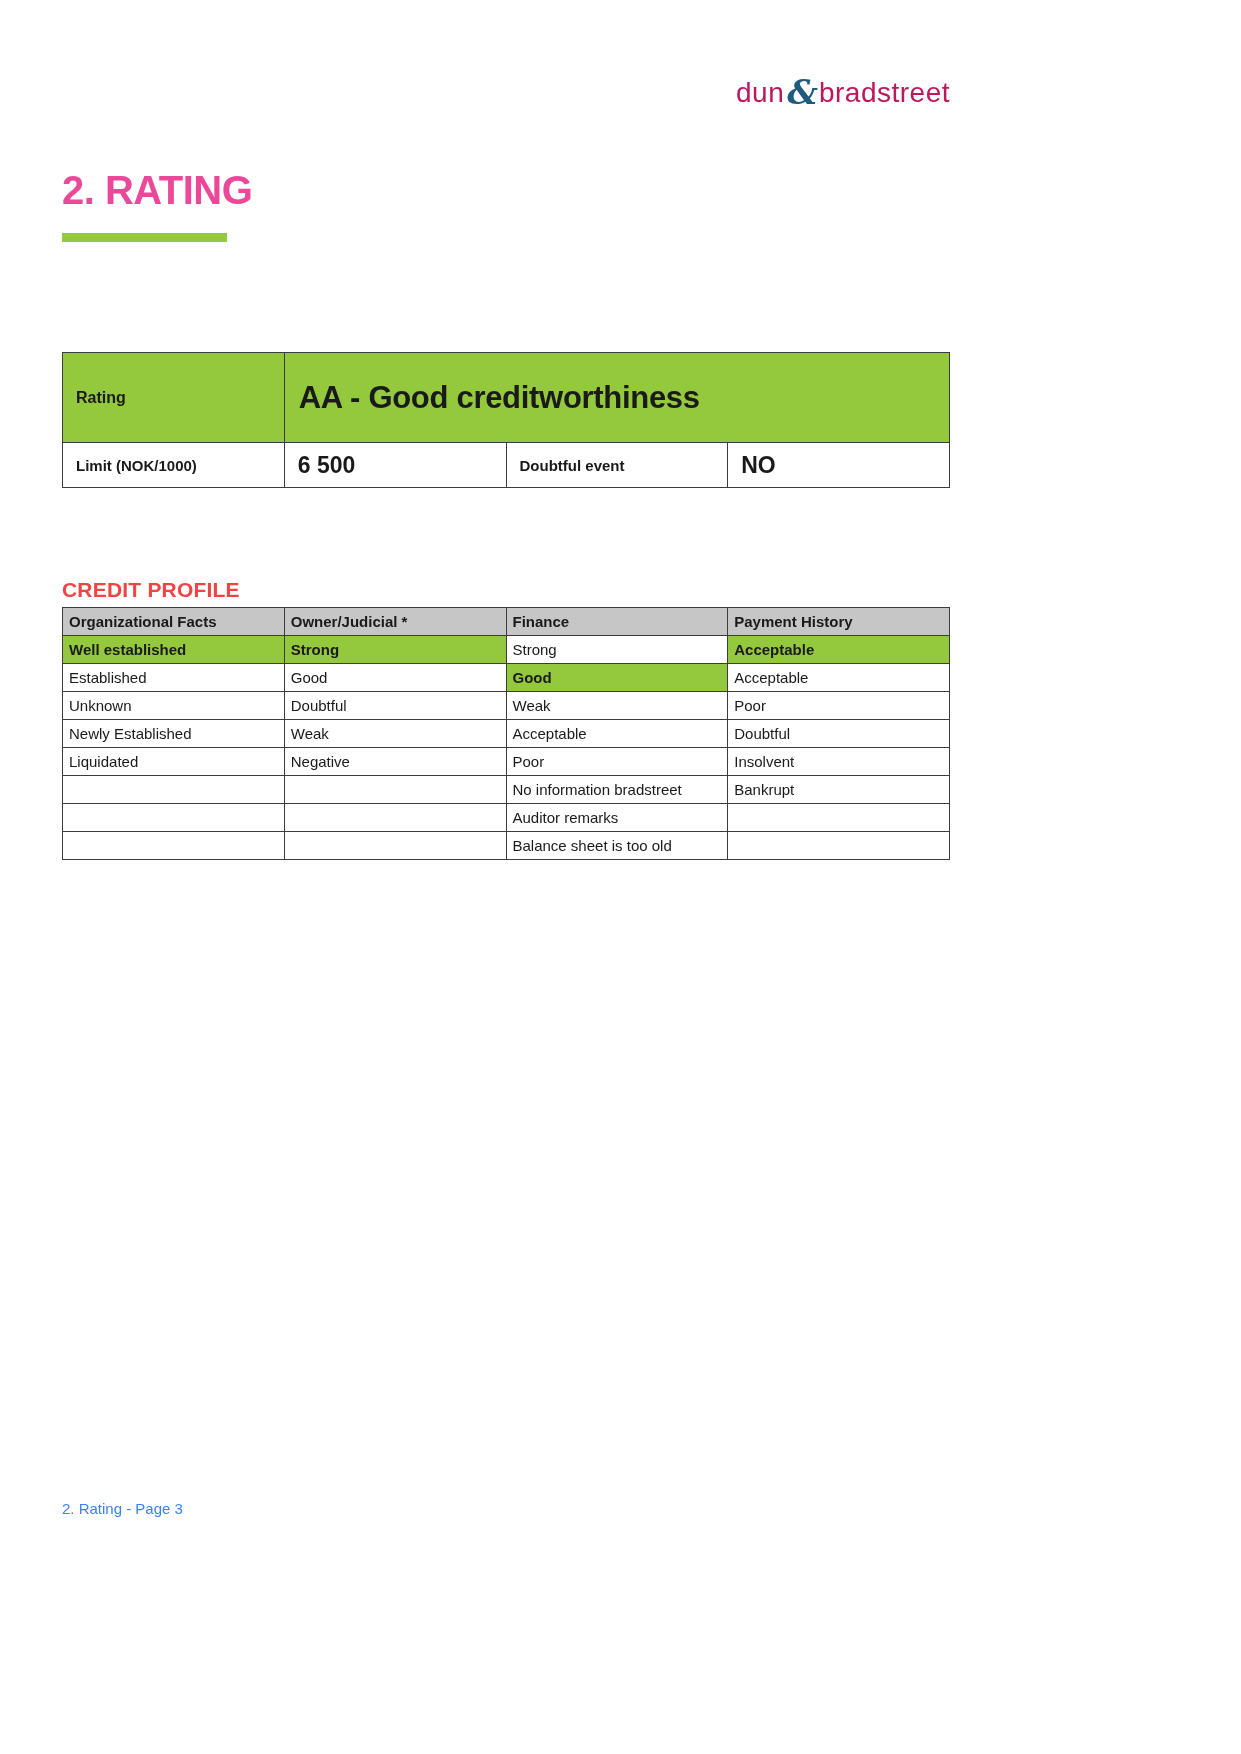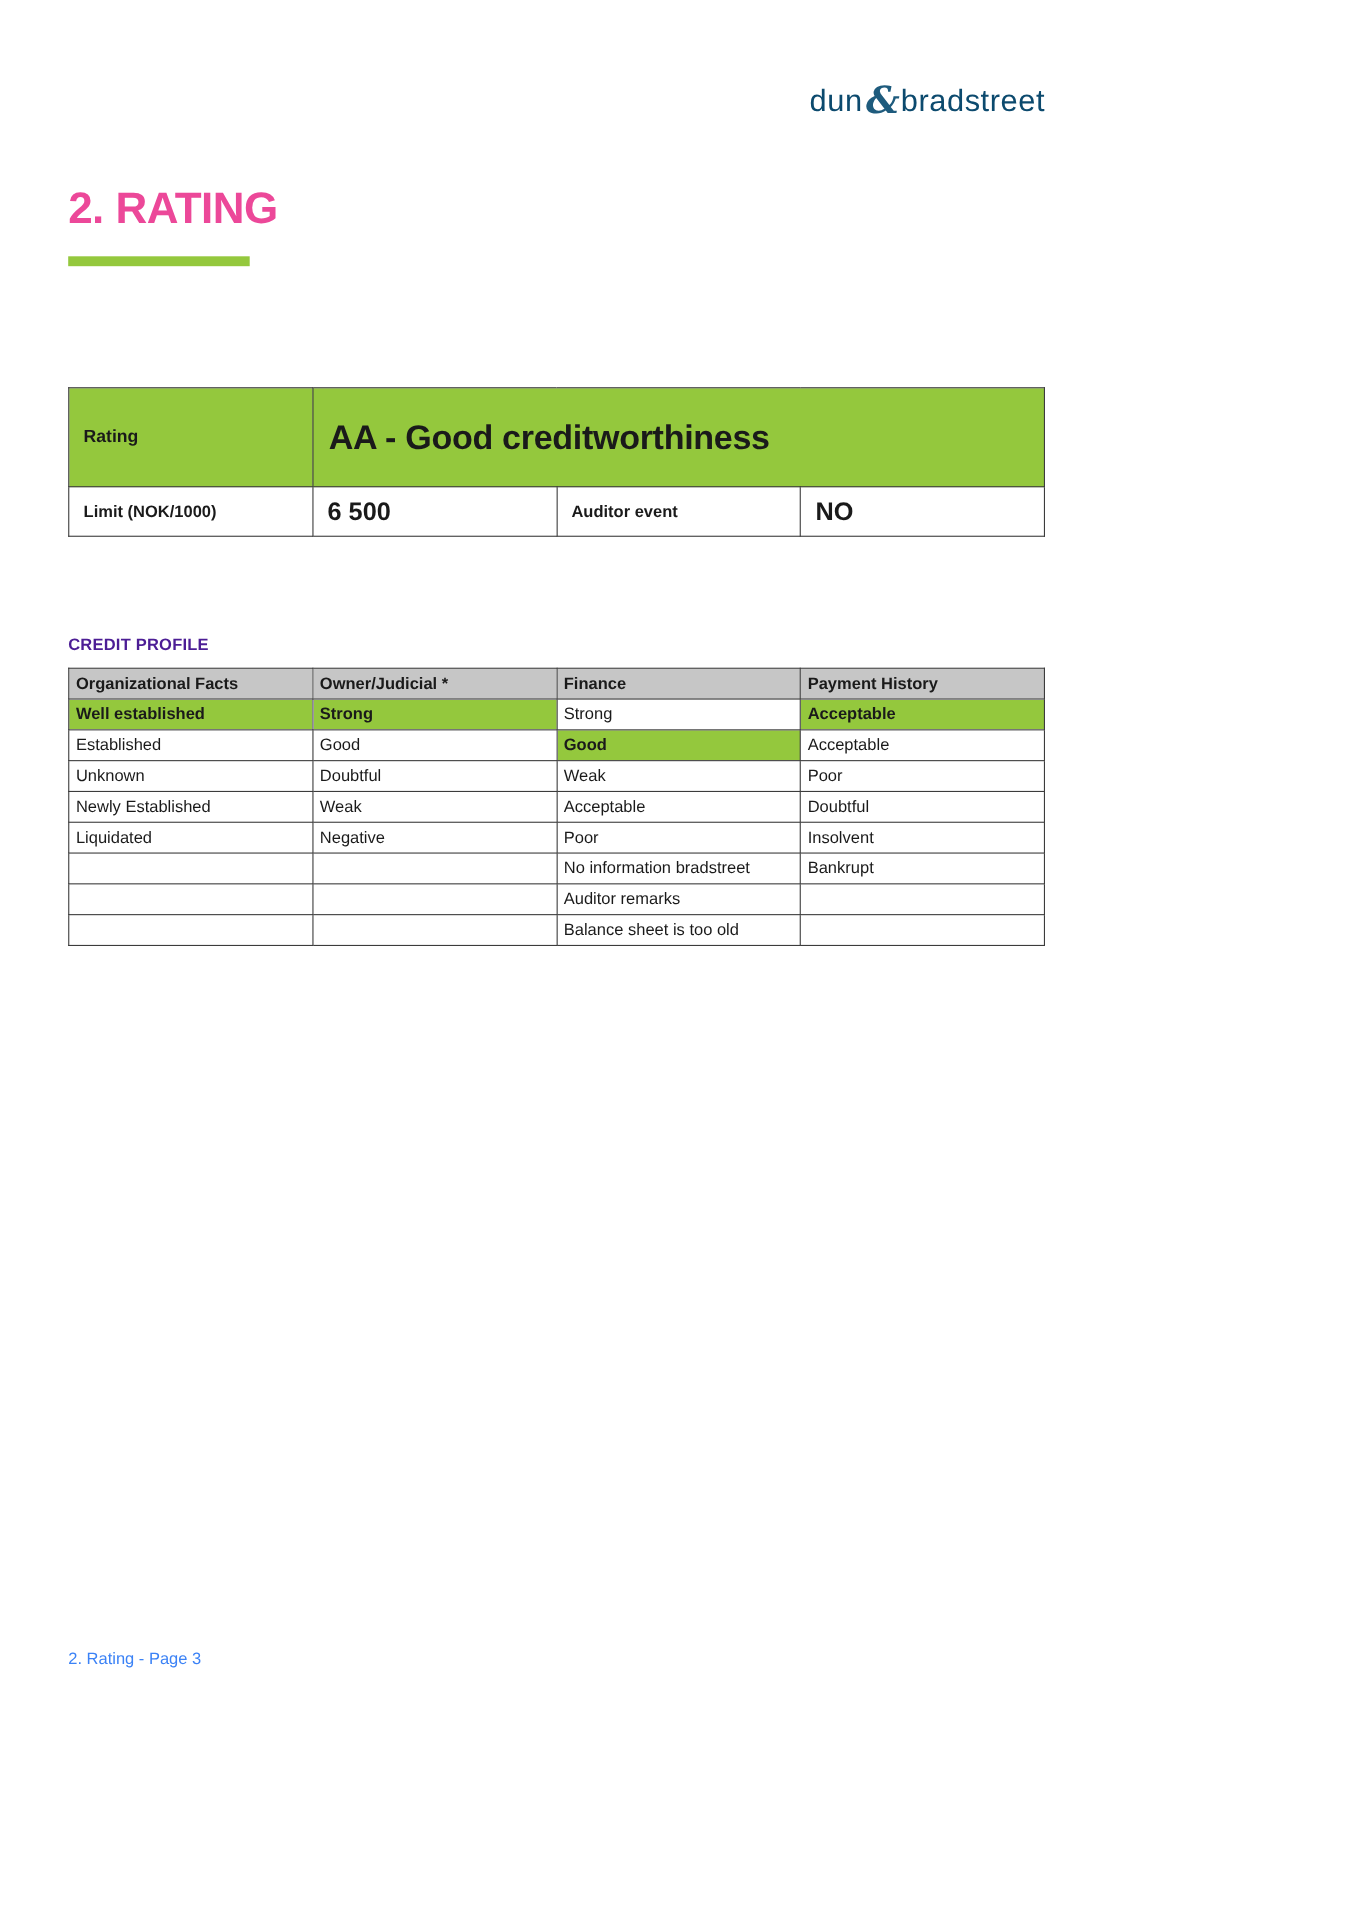--- a/index.html
+++ b/index.html
@@ -22,21 +22,21 @@
     top: 70px;
     left: 62px;
     width: 888px;
     text-align: right;
     white-space: nowrap;
   }
   .logo .logo-word {
     font-size: 28px;
     font-weight: 400;
     letter-spacing: 0.5px;
-    color: #0c4a6e;
+    color: #be185d;
   }
   .logo .logo-amp {
     font-family: "DejaVu Serif", serif;
     font-style: italic;
     font-size: 34px;
     font-weight: 700;
     color: #1e5b7d;
     margin: 0 1px 0 3px;
     position: relative;
     top: 2px;
@@ -101,24 +101,24 @@
     font-weight: 700;
     padding-left: 13px;
     margin-top: 17px;
   }
 
   
   .credit-profile-title {
     position: absolute;
     top: 578px;
     left: 62px;
-    font-size: 15px;
+    font-size: 21px;
     font-weight: 700;
     letter-spacing: 0.2px;
-    color: #4c1d95;
+    color: #ef4444;
   }
   .credit-table {
     position: absolute;
     top: 607px;
     left: 62px;
     width: 888px;
   }
   .credit-table th, .credit-table td {
     border: 1px solid #3c3c3c;
     height: 28px;
@@ -165,21 +165,21 @@
 
   <table class="rating-table">
     <tbody>
         <tr>
       <td class="green rating-label-cell">Rating</td>
       <td class="green rating-value-cell" colspan="3">AA - Good creditworthiness</td>
     </tr>
     <tr>
       <td class="small-label-cell">Limit (NOK/1000)</td>
       <td class="small-value-cell">6 500</td>
-      <td class="small-label-cell">Auditor event</td>
+      <td class="small-label-cell">Doubtful event</td>
       <td class="small-value-cell">NO</td>
     </tr>
   </tbody>
     </table>
 
   <div class="credit-profile-title">CREDIT PROFILE</div>
 
   <table class="credit-table">
     <thead>
       <tr>

